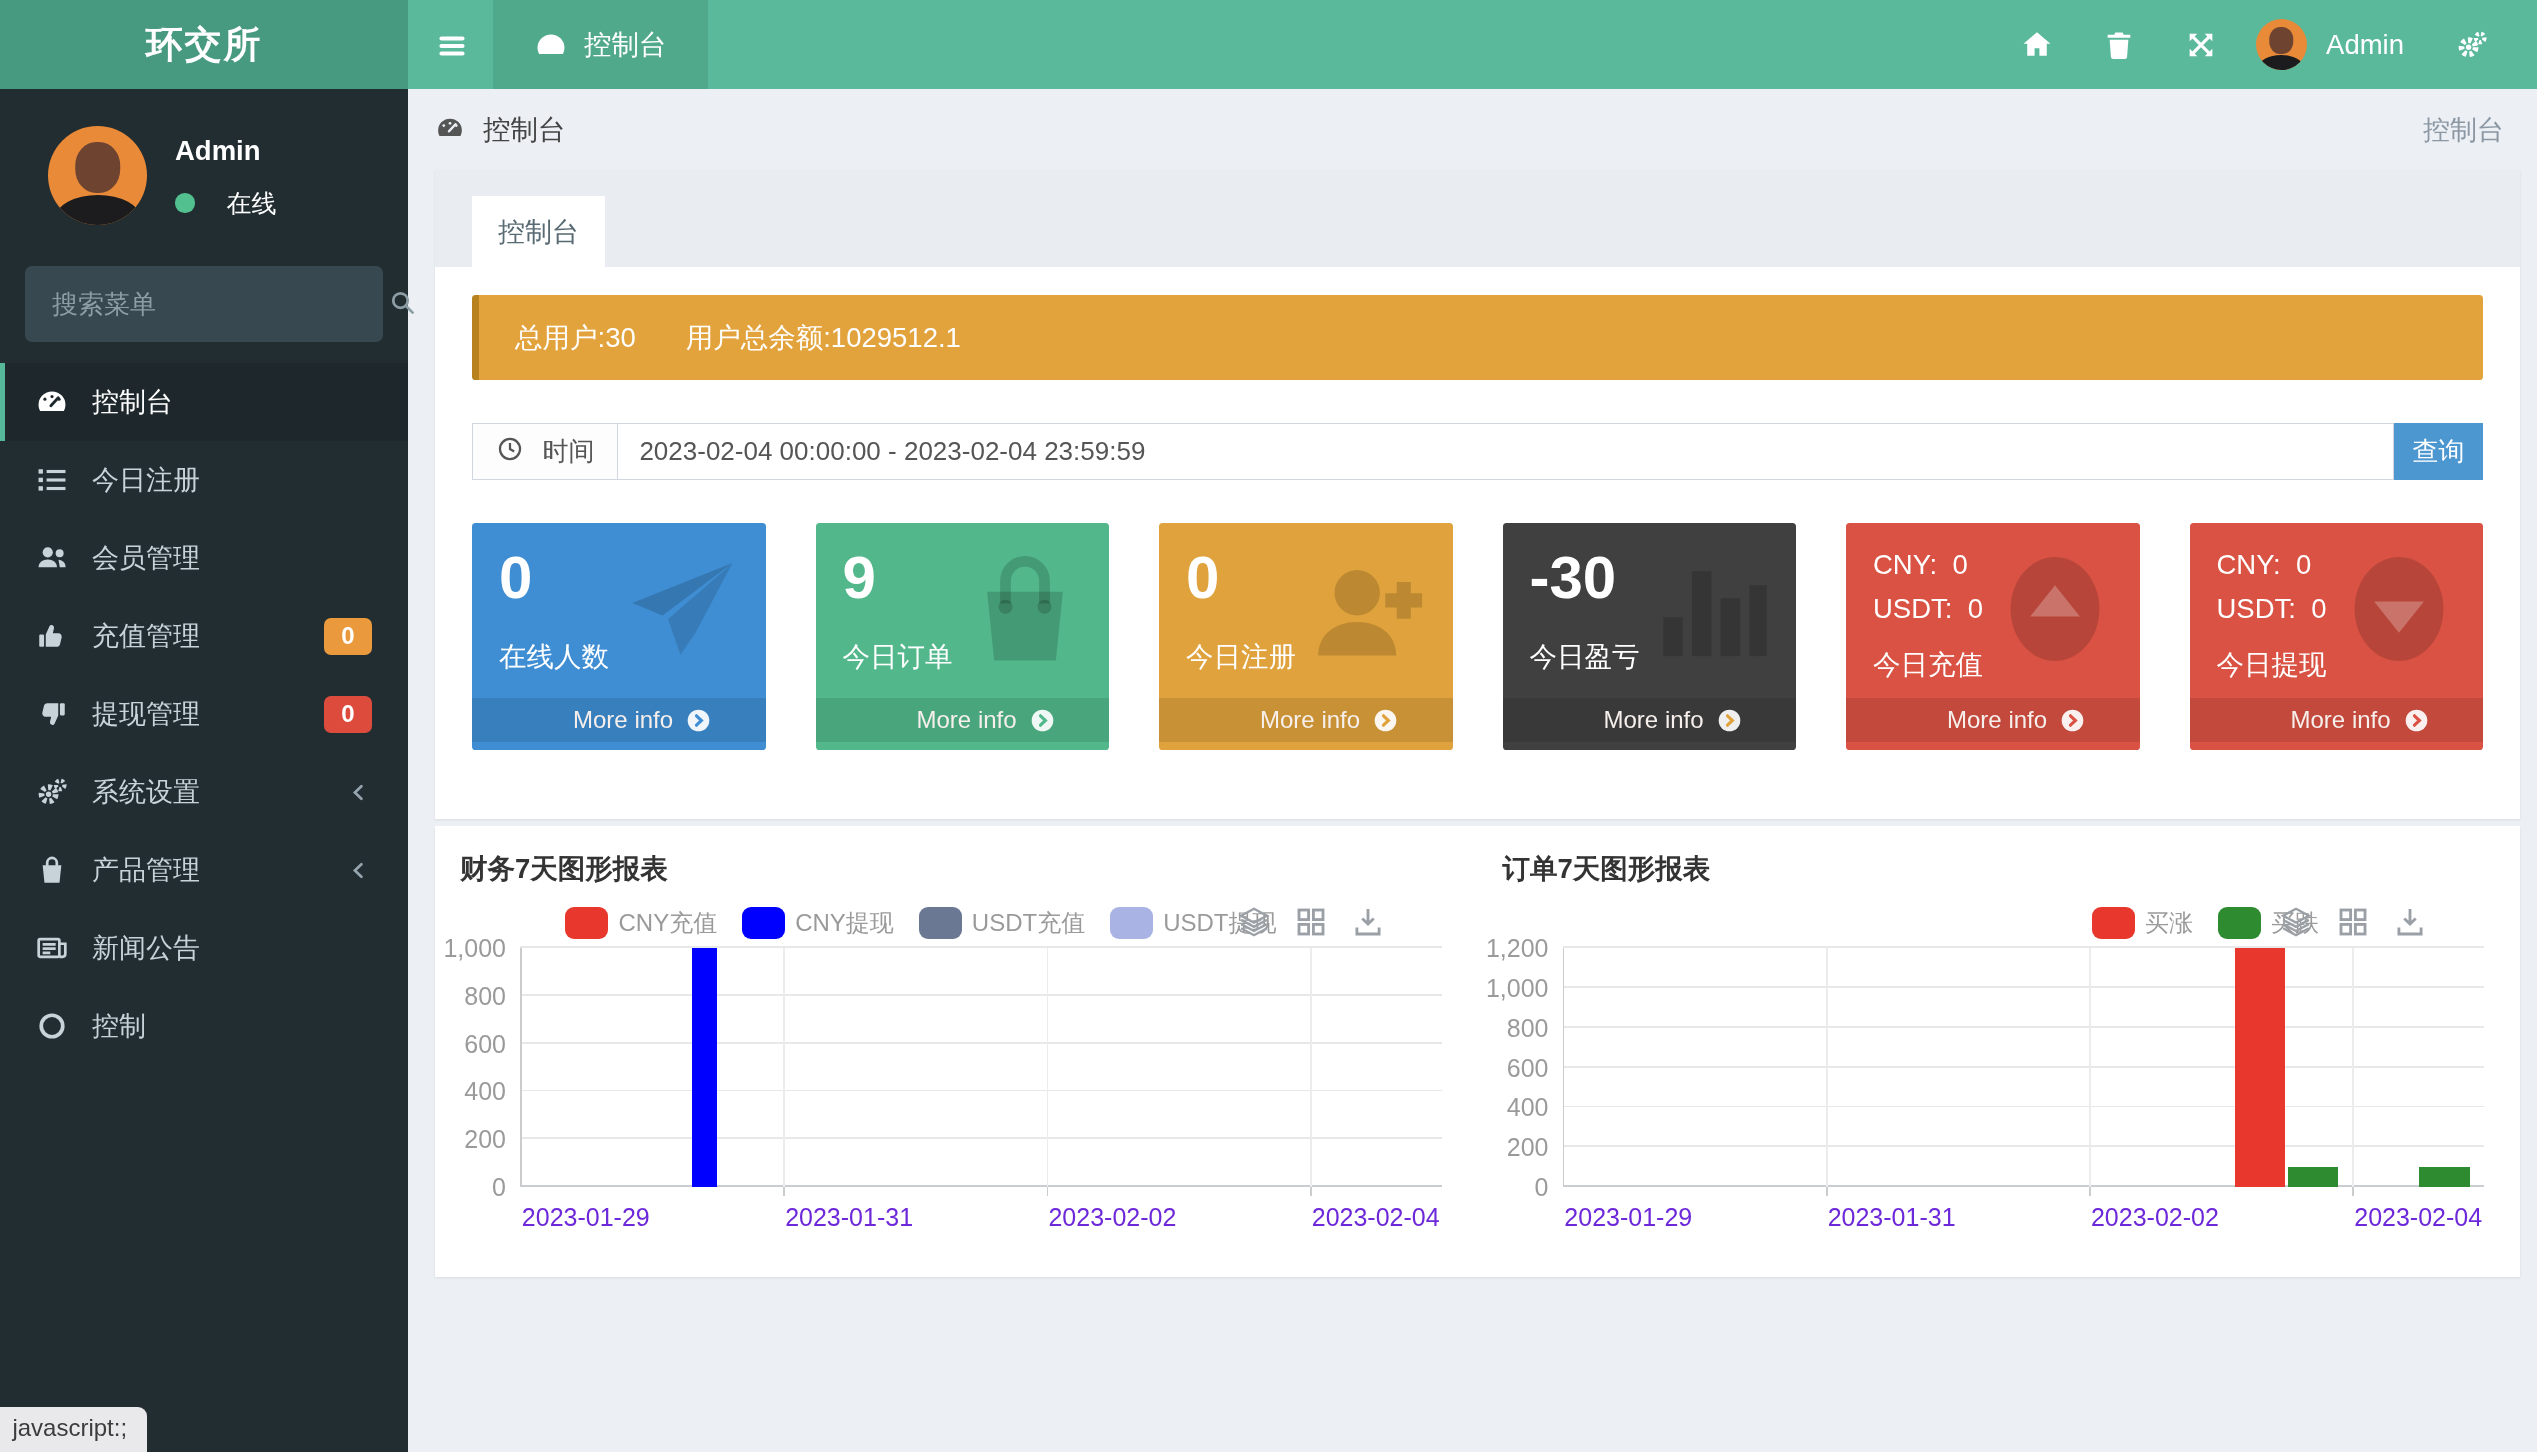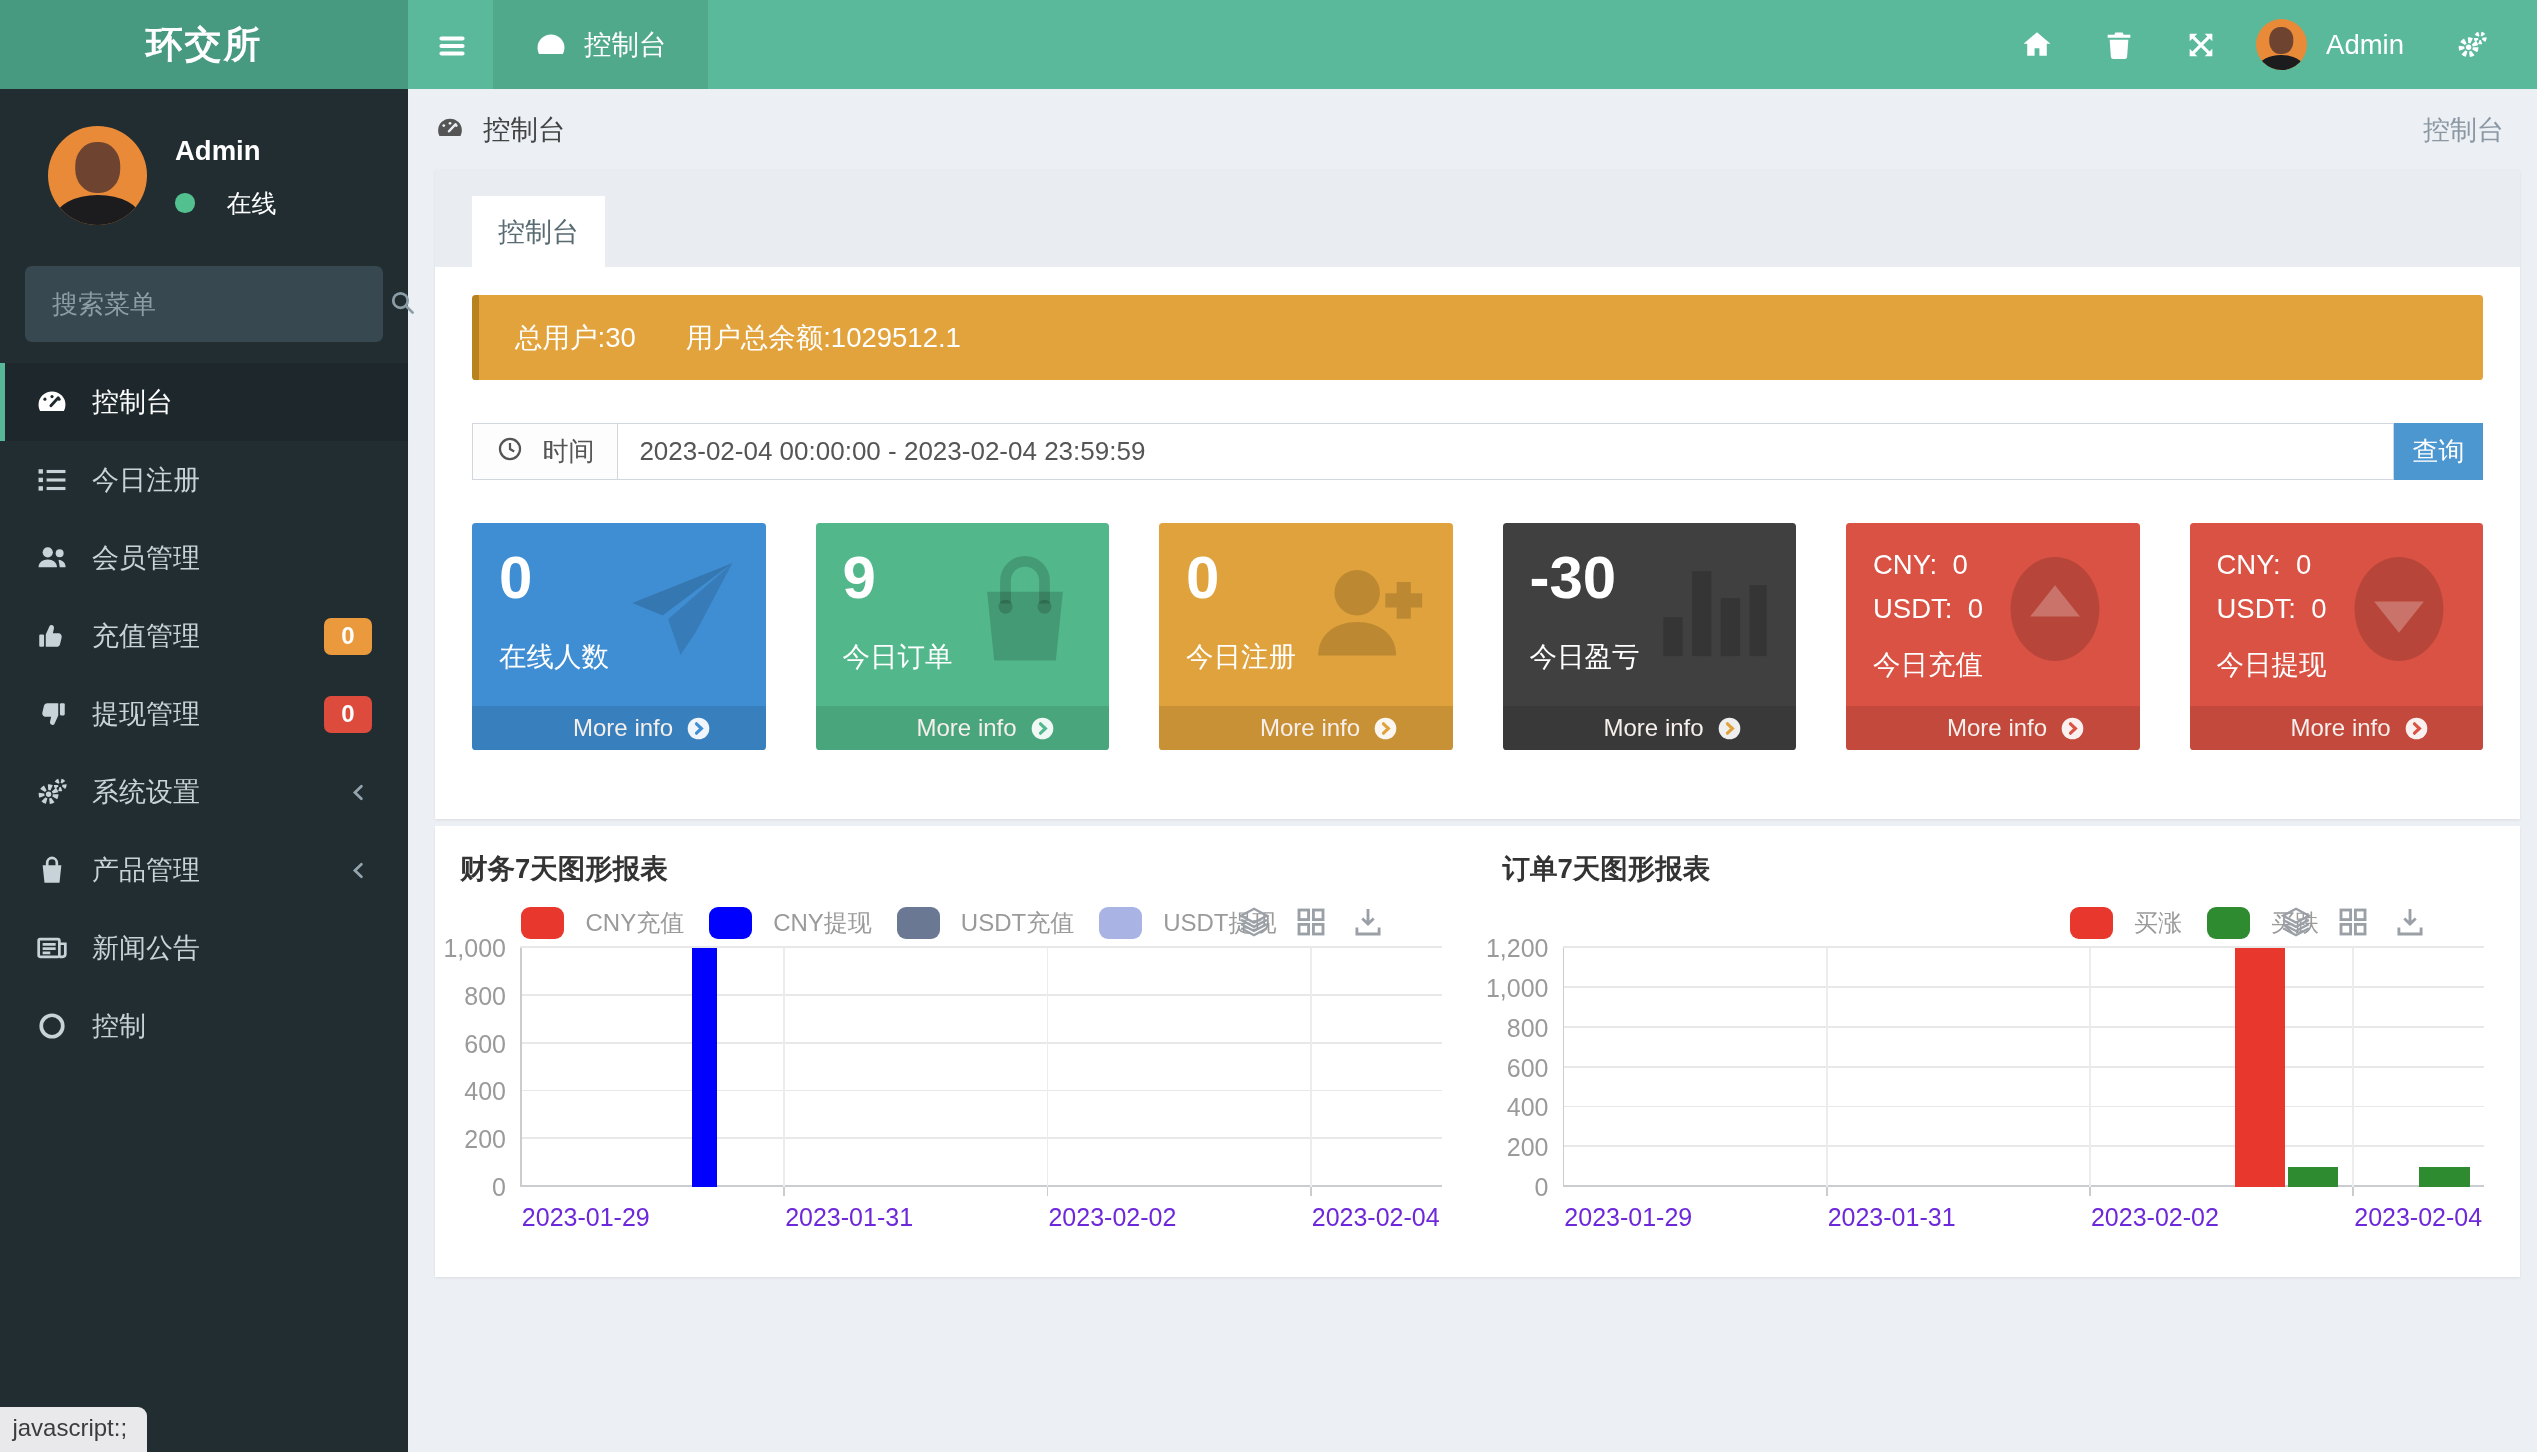--- a/index.html
+++ b/index.html
@@ -71,29 +71,29 @@
 
   .info-row { display:flex; gap:50px; margin-top:43px; }
   .small-box { flex:1; position:relative; height:227px; border-radius:3.6px; color:#fff; overflow:hidden; cursor:default; }
   .sb-inner { padding:19.5px 27px; position:relative; z-index:2; }
   .sb-number { font-size:60px; font-weight:bold; line-height:1.15; }
   .sb-label { font-size:27.5px; margin-top:27px; }
   .sb-line { font-size:27.5px; line-height:1.6; white-space:pre; }
   .sb-line-label { font-size:27.5px; margin-top:16px; }
   .sb-ghost { position:absolute; right:19.5px; top:21px; width:130px; height:130px; color:rgba(0,0,0,.16); z-index:1; }
   .sb-ghost svg { width:100%; height:100%; }
-  .sb-footer { position:absolute; left:0; right:0; bottom:0; height:44px; background:rgba(0,0,0,.1); display:flex; align-items:center; justify-content:center; gap:12.4px; font-size:24px; color:#f6efec; cursor:pointer; z-index:3;padding-left:48px; }
+  .sb-footer { position:absolute; left:0; right:0; bottom:8px; height:44px; background:rgba(0,0,0,.1); display:flex; align-items:center; justify-content:center; gap:12.4px; font-size:24px; color:#f6efec; cursor:pointer; z-index:3;padding-left:48px; }
   .sb-footer svg { width:27px; height:27px; }
 
   
   .charts-card { margin-top:7px; height:451px; display:flex; }
   .chart-panel { position:relative; width:50%; height:100%; }
   .chart-title { position:absolute; top:25px; left:25px; font-size:27.5px; font-weight:bold; color:#333; }
   .legend-row { position:absolute; top:76px; left:85px; right:201px; height:41px; display:flex; align-items:center; justify-content:flex-end; gap:25px; }
-  .legend-item { display:flex; align-items:center; gap:21px; cursor:pointer; }
+  .legend-item { display:flex; align-items:center; gap:10px; cursor:pointer; }
   .legend-chip { width:43px; height:32px; border-radius:9px; }
   .legend-label { font-size:24px; color:#9a9a9a; white-space:nowrap; }
   .toolbox { position:absolute; top:78px; right:92px; display:flex; gap:21px; color:#9aa0a6; }
   .toolbox span { width:36px; height:36px; cursor:pointer; }
   .toolbox svg { width:100%; height:100%; }
   .plot { position:absolute; left:85px; right:36px; top:122px; bottom:90px; }
   .gridline { position:absolute; left:0; right:0; height:1.8px; background:#e8e8e8; }
   .gridline.base { background:#c9ccd0; }
   .vline { position:absolute; top:0; bottom:0; width:1.8px; background:#ececec; }
   .yaxis-line { position:absolute; left:0; top:0; bottom:0; width:1.8px; background:#ccc; }

